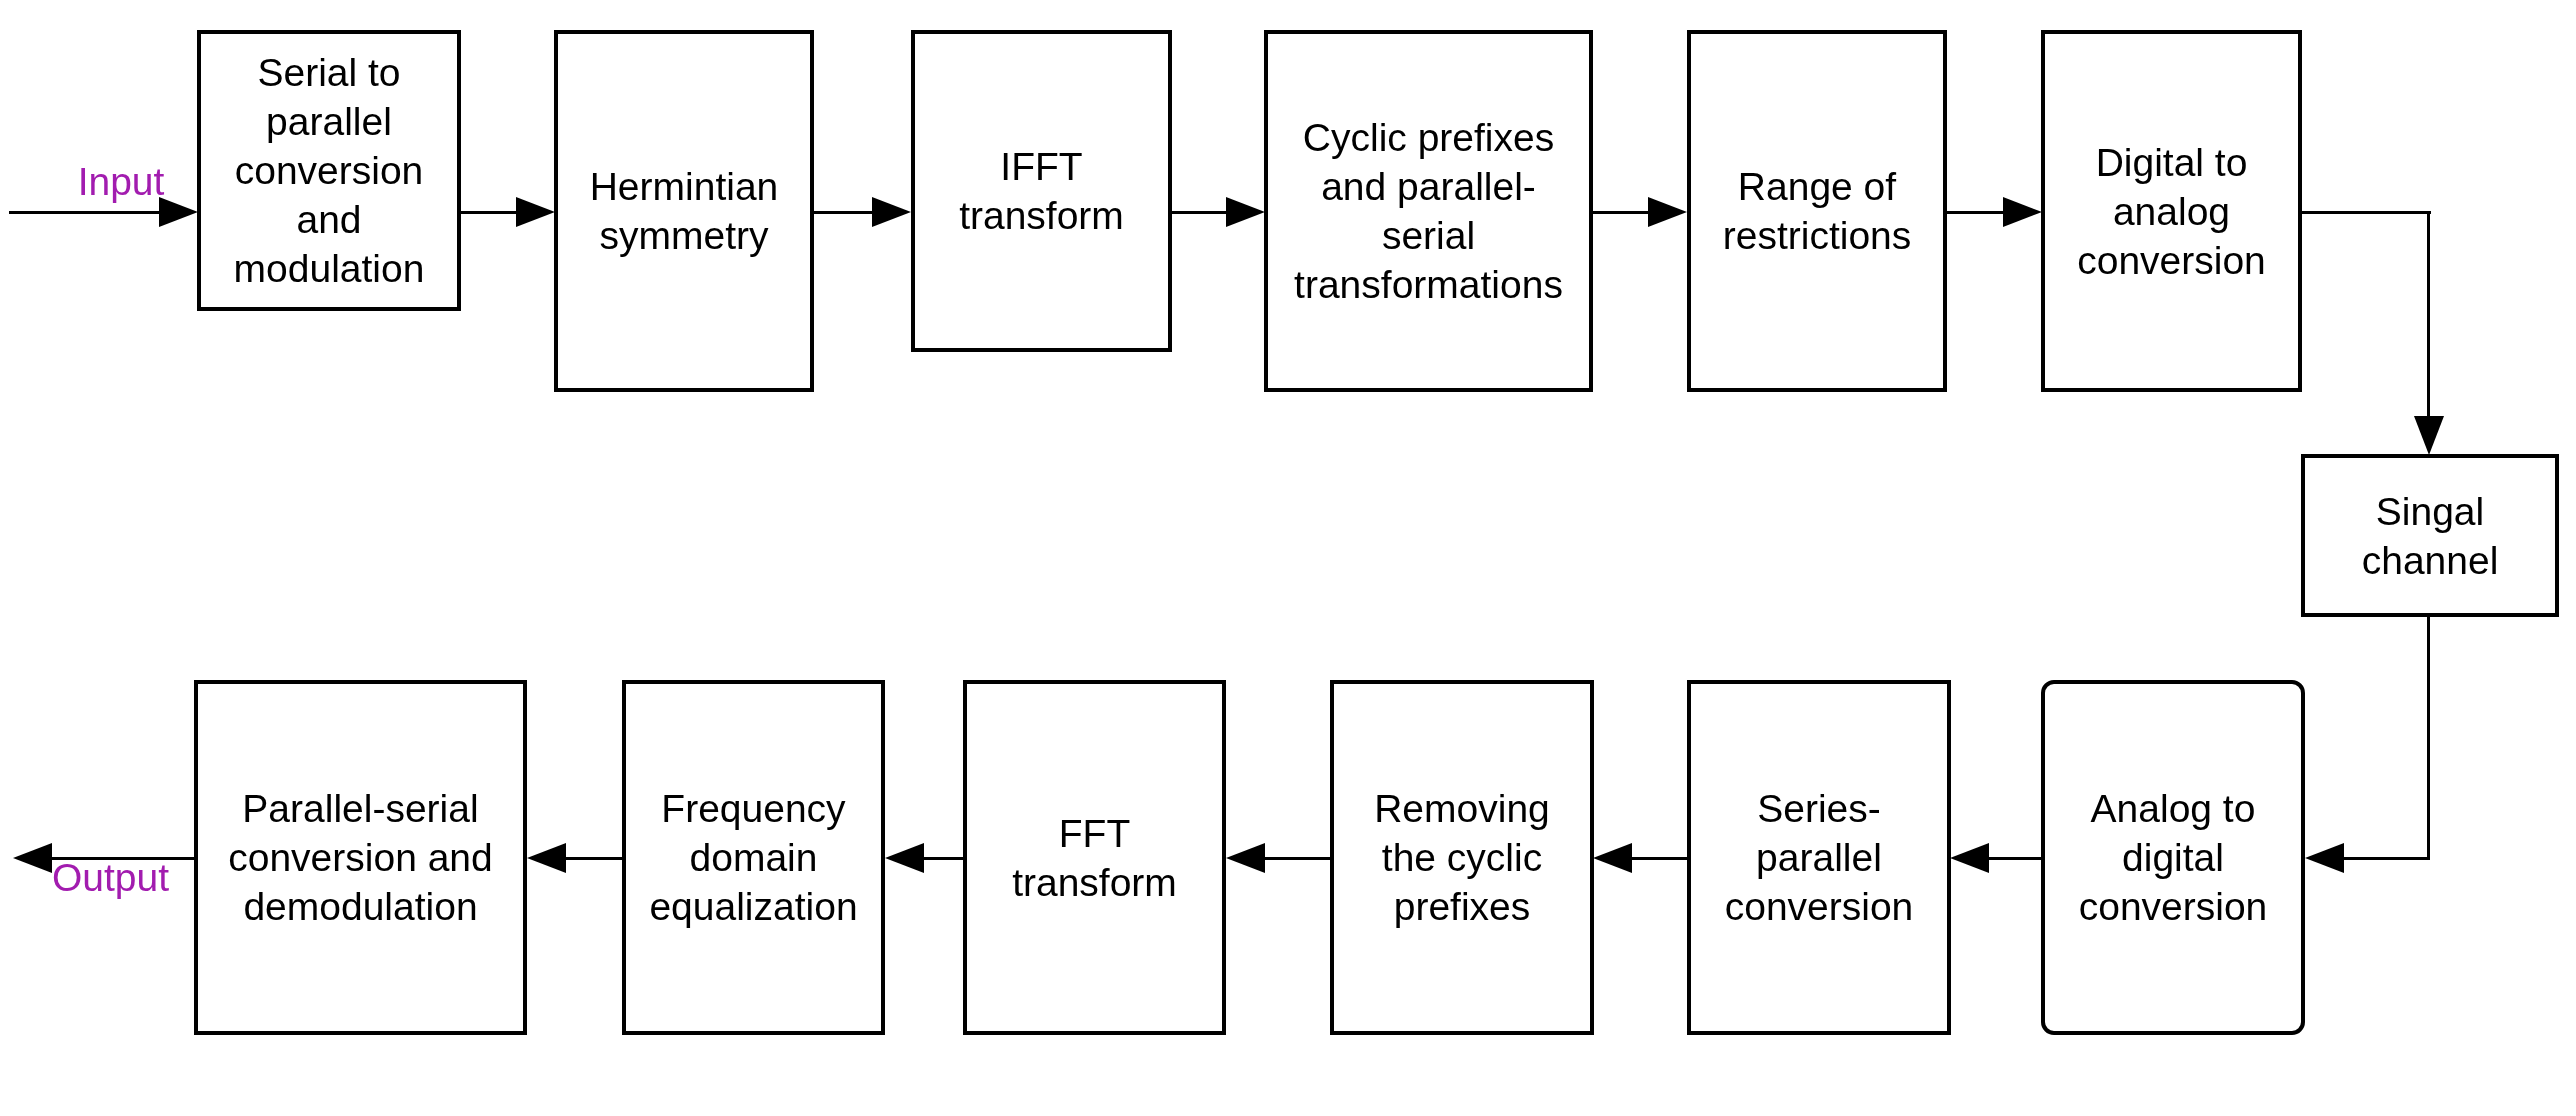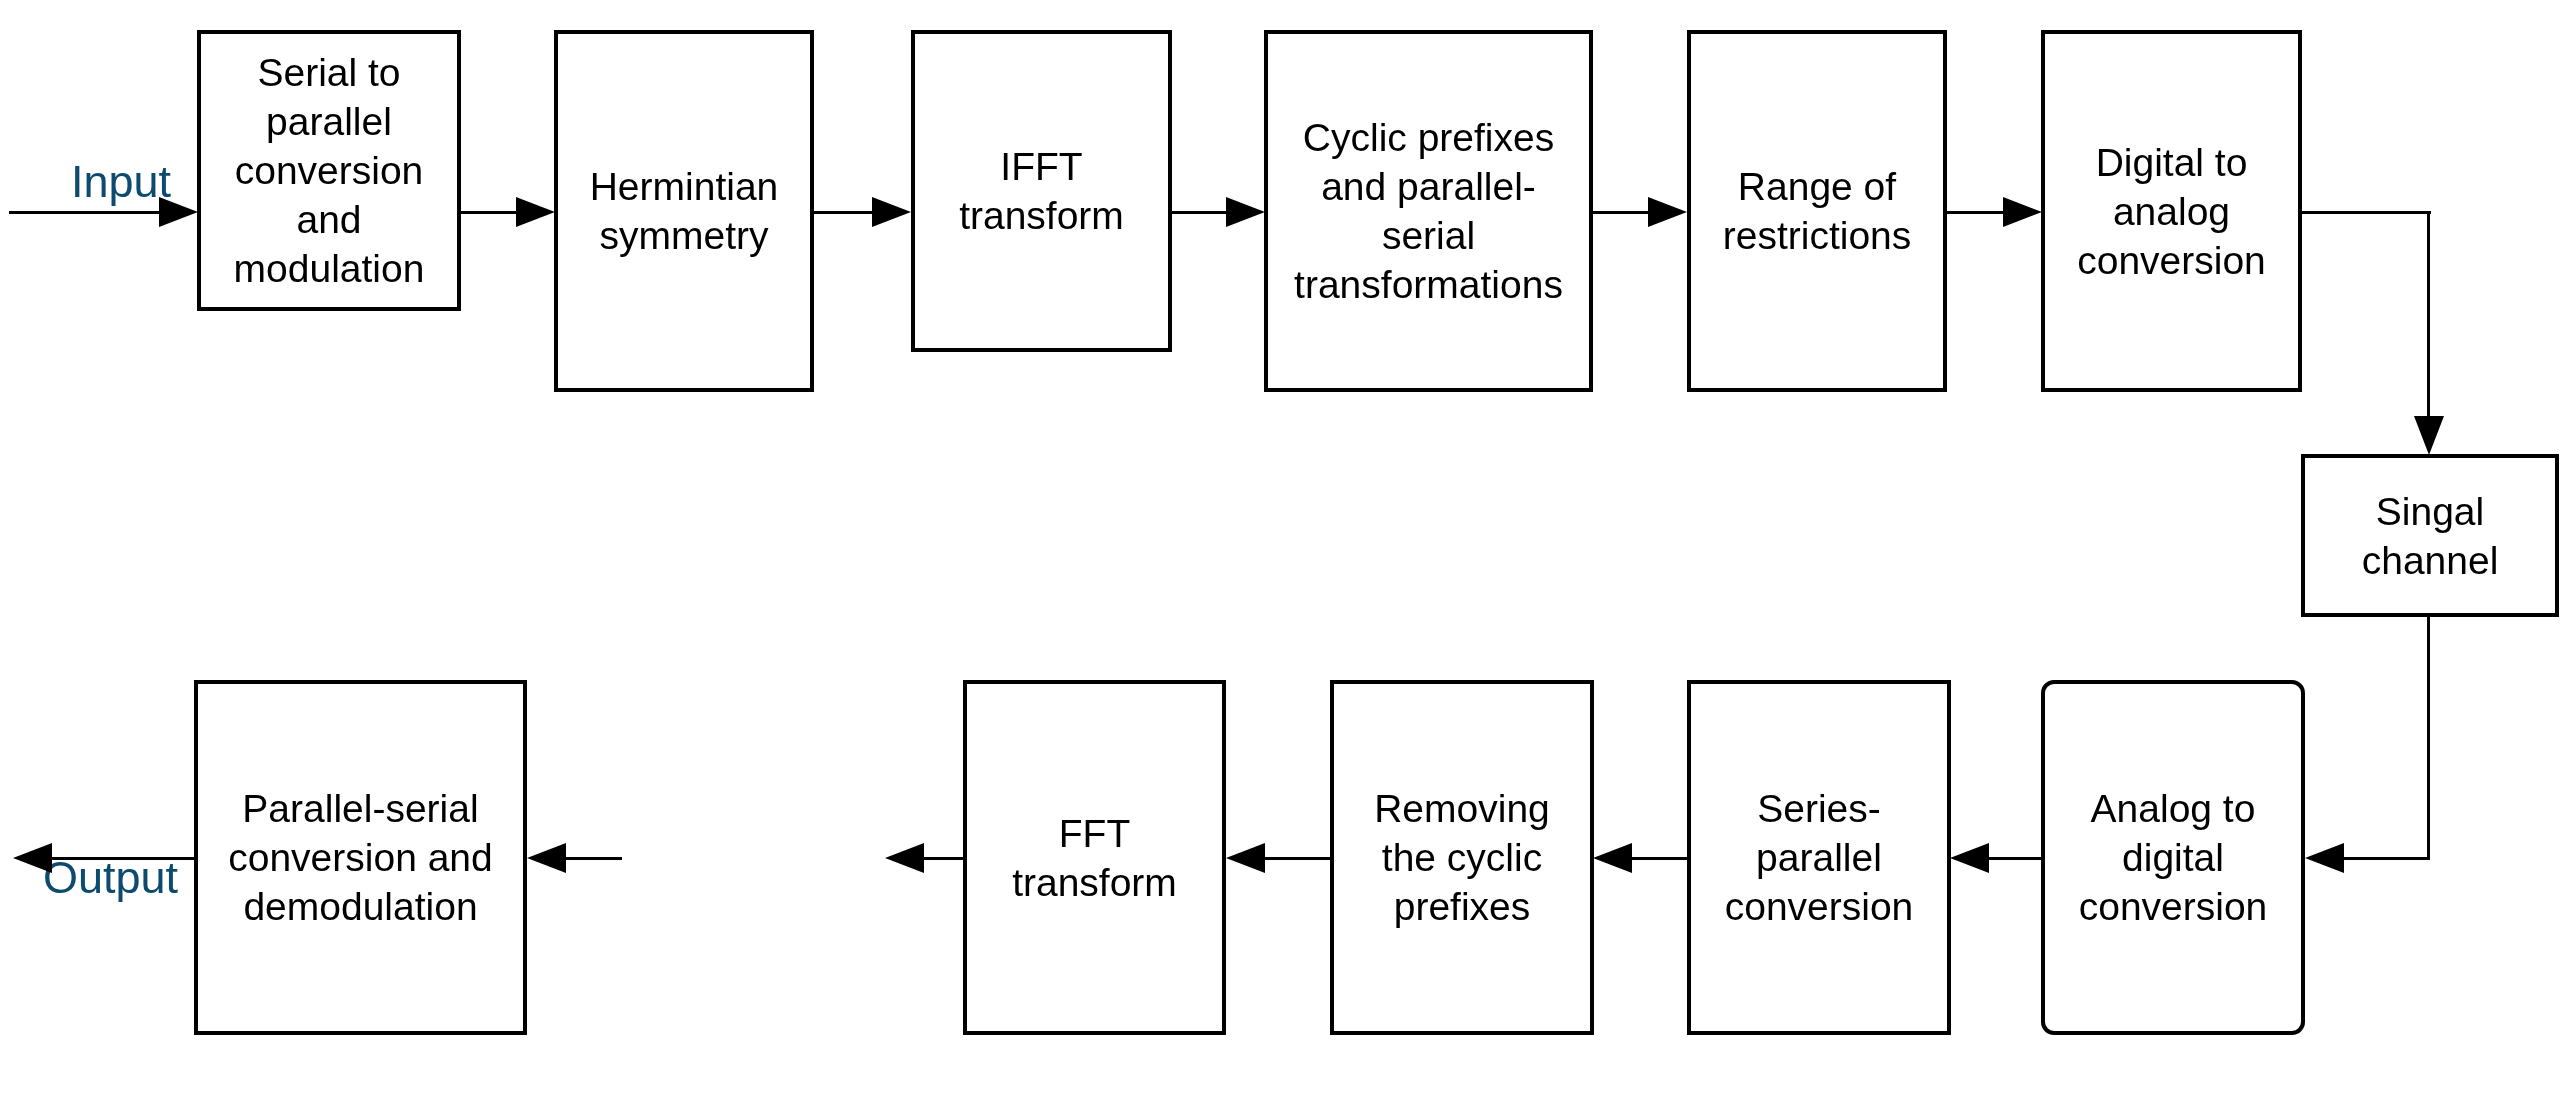--- a/index.html
+++ b/index.html
@@ -24,23 +24,23 @@
     align-items: center;
     justify-content: center;
     text-align: center;
     white-space: pre-line;
     font-size: 39px;
     line-height: 49px;
     color: #000000;
   }
   .io-label {
     position: absolute;
-    font-size: 45px;
+    font-size: 39px;
     line-height: 48px;
-    color: #0c4a6e;
+    color: #a21caf;
     text-align: center;
   }
   .hline {
     position: absolute;
     height: 3.4px;
     background: #000000;
   }
   .vline {
     position: absolute;
     width: 3.4px;
@@ -126,20 +126,23 @@
 digital
 conversion</div>
   <div class="block" style="left:1687px; top:680px; width:264px; height:355px;">Series-
 parallel
 conversion</div>
   <div class="block" style="left:1330px; top:680px; width:264px; height:355px;">Removing
 the cyclic
 prefixes</div>
   <div class="block" style="left:963px; top:680px; width:263px; height:355px;">FFT
 transform</div>
+  <div class="block" style="left:622px; top:680px; width:263px; height:355px;">Frequency
+domain
+equalization</div>
   <div class="block" style="left:194px; top:680px; width:333px; height:355px;">Parallel-serial
 conversion and
 demodulation</div>
 
   <div class="hline" style="left:1984px; top:857px; width:57px;"></div>
   <div class="head-left" style="left:1950px; top:843px;"></div>
 
   <div class="hline" style="left:1627px; top:857px; width:60px;"></div>
   <div class="head-left" style="left:1593px; top:843px;"></div>
 

